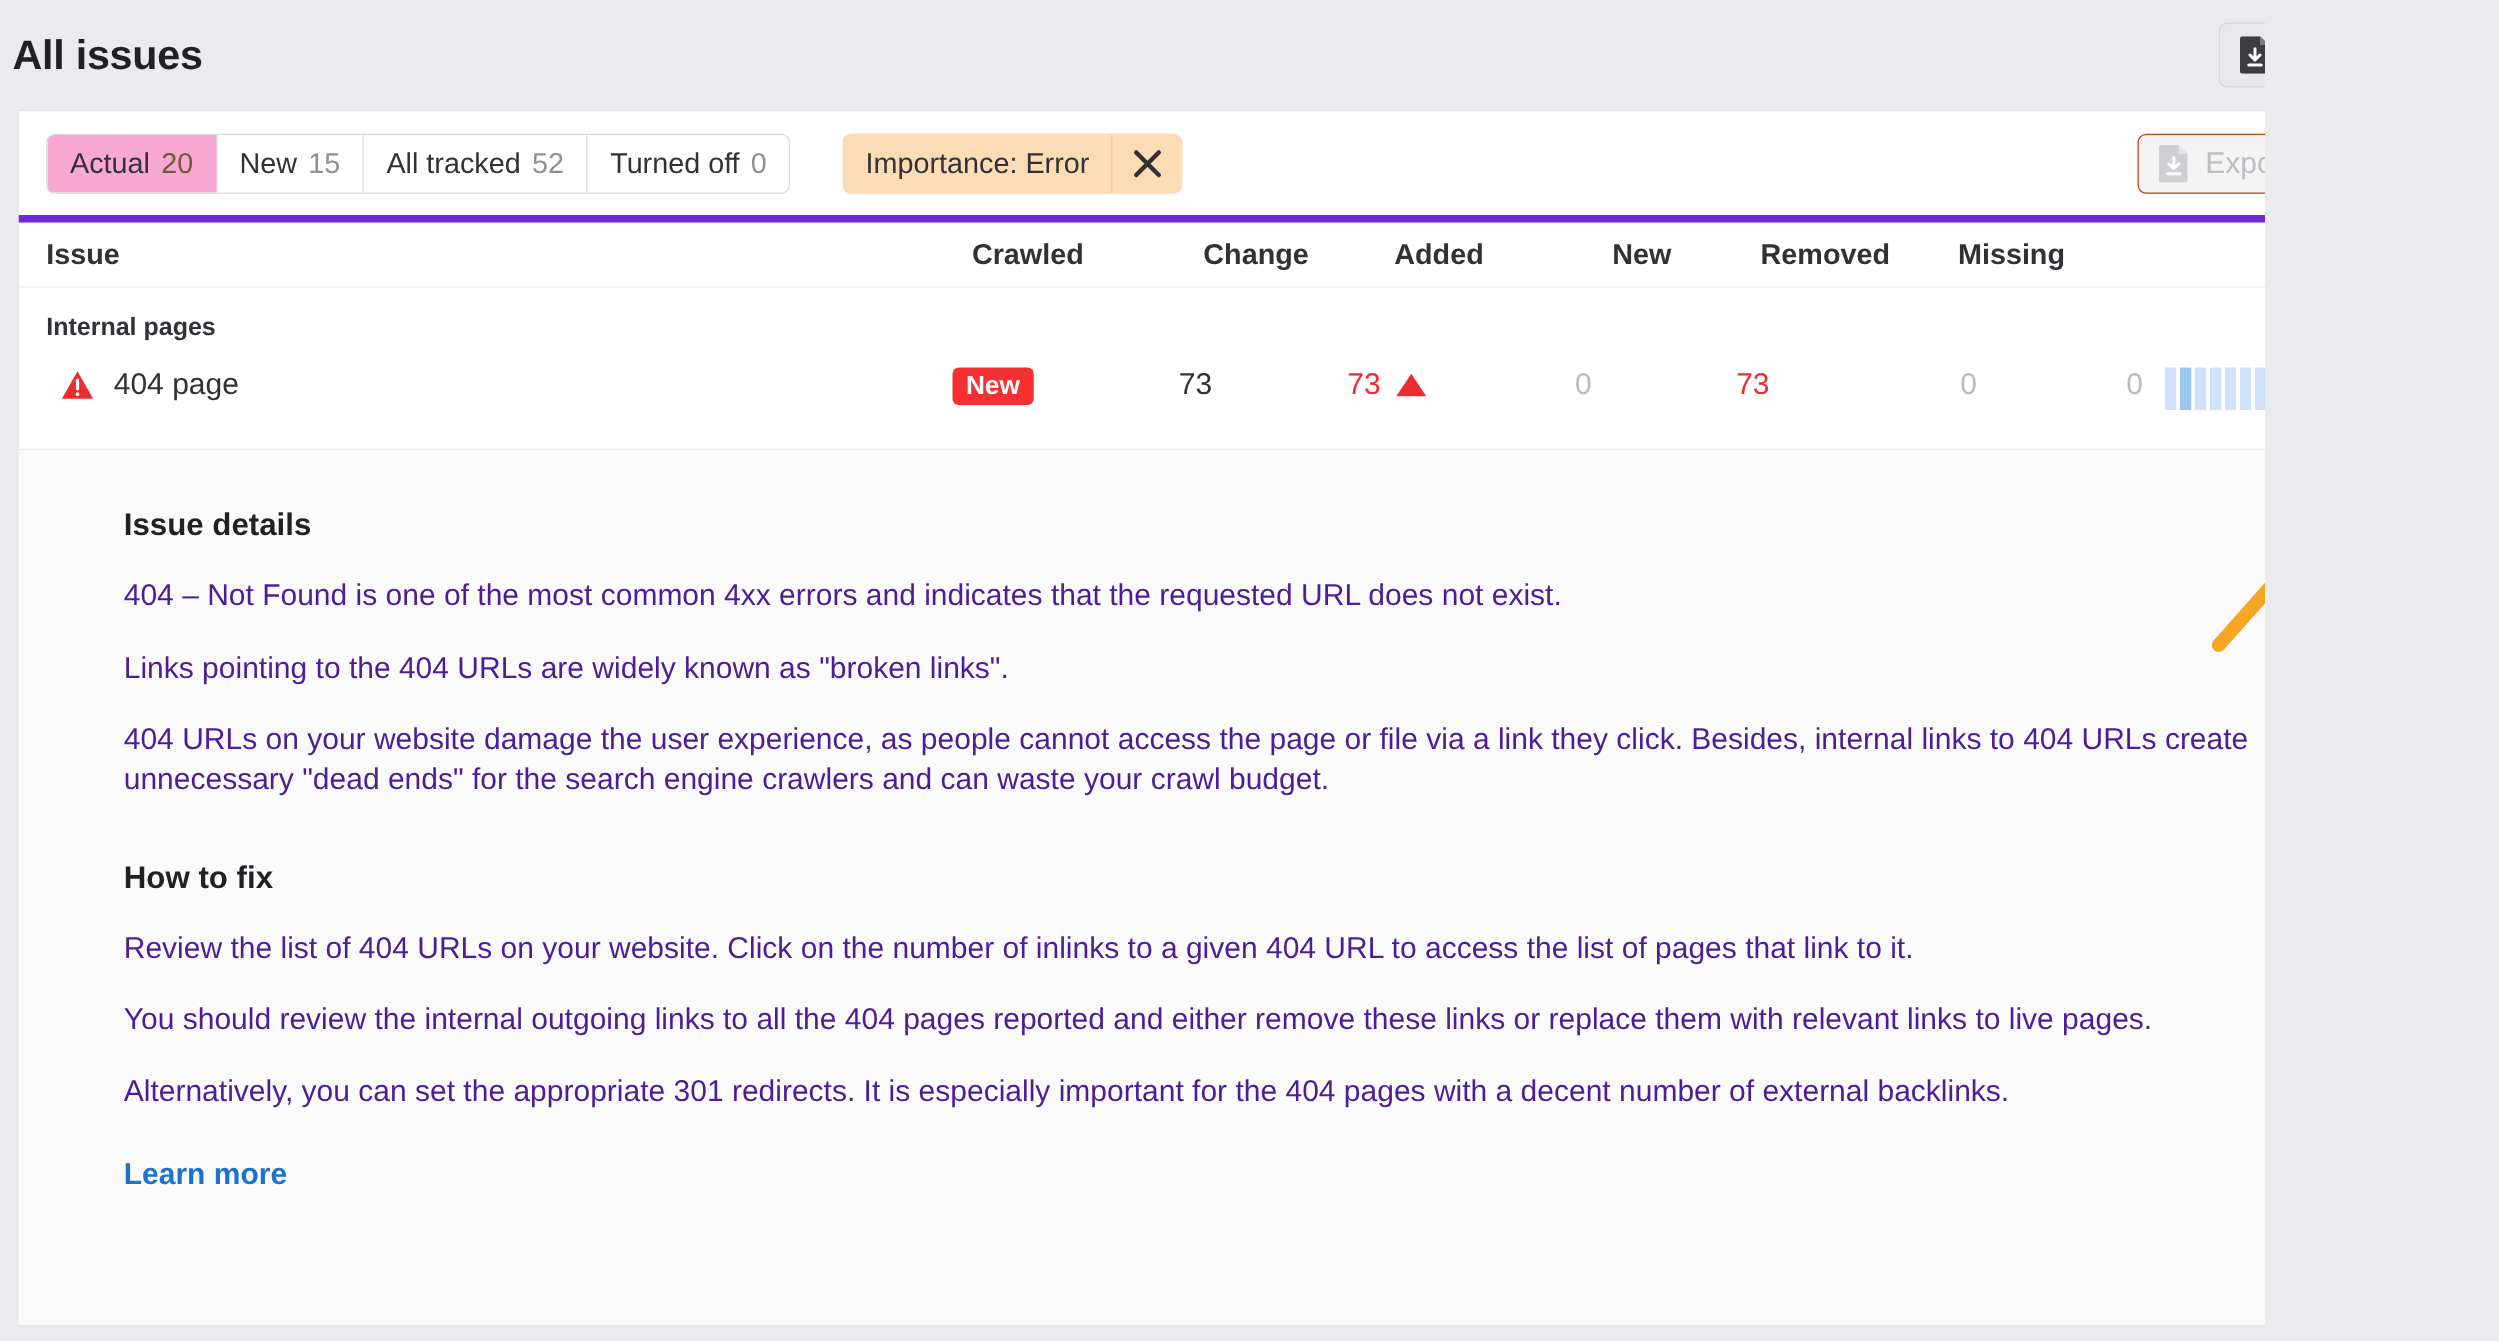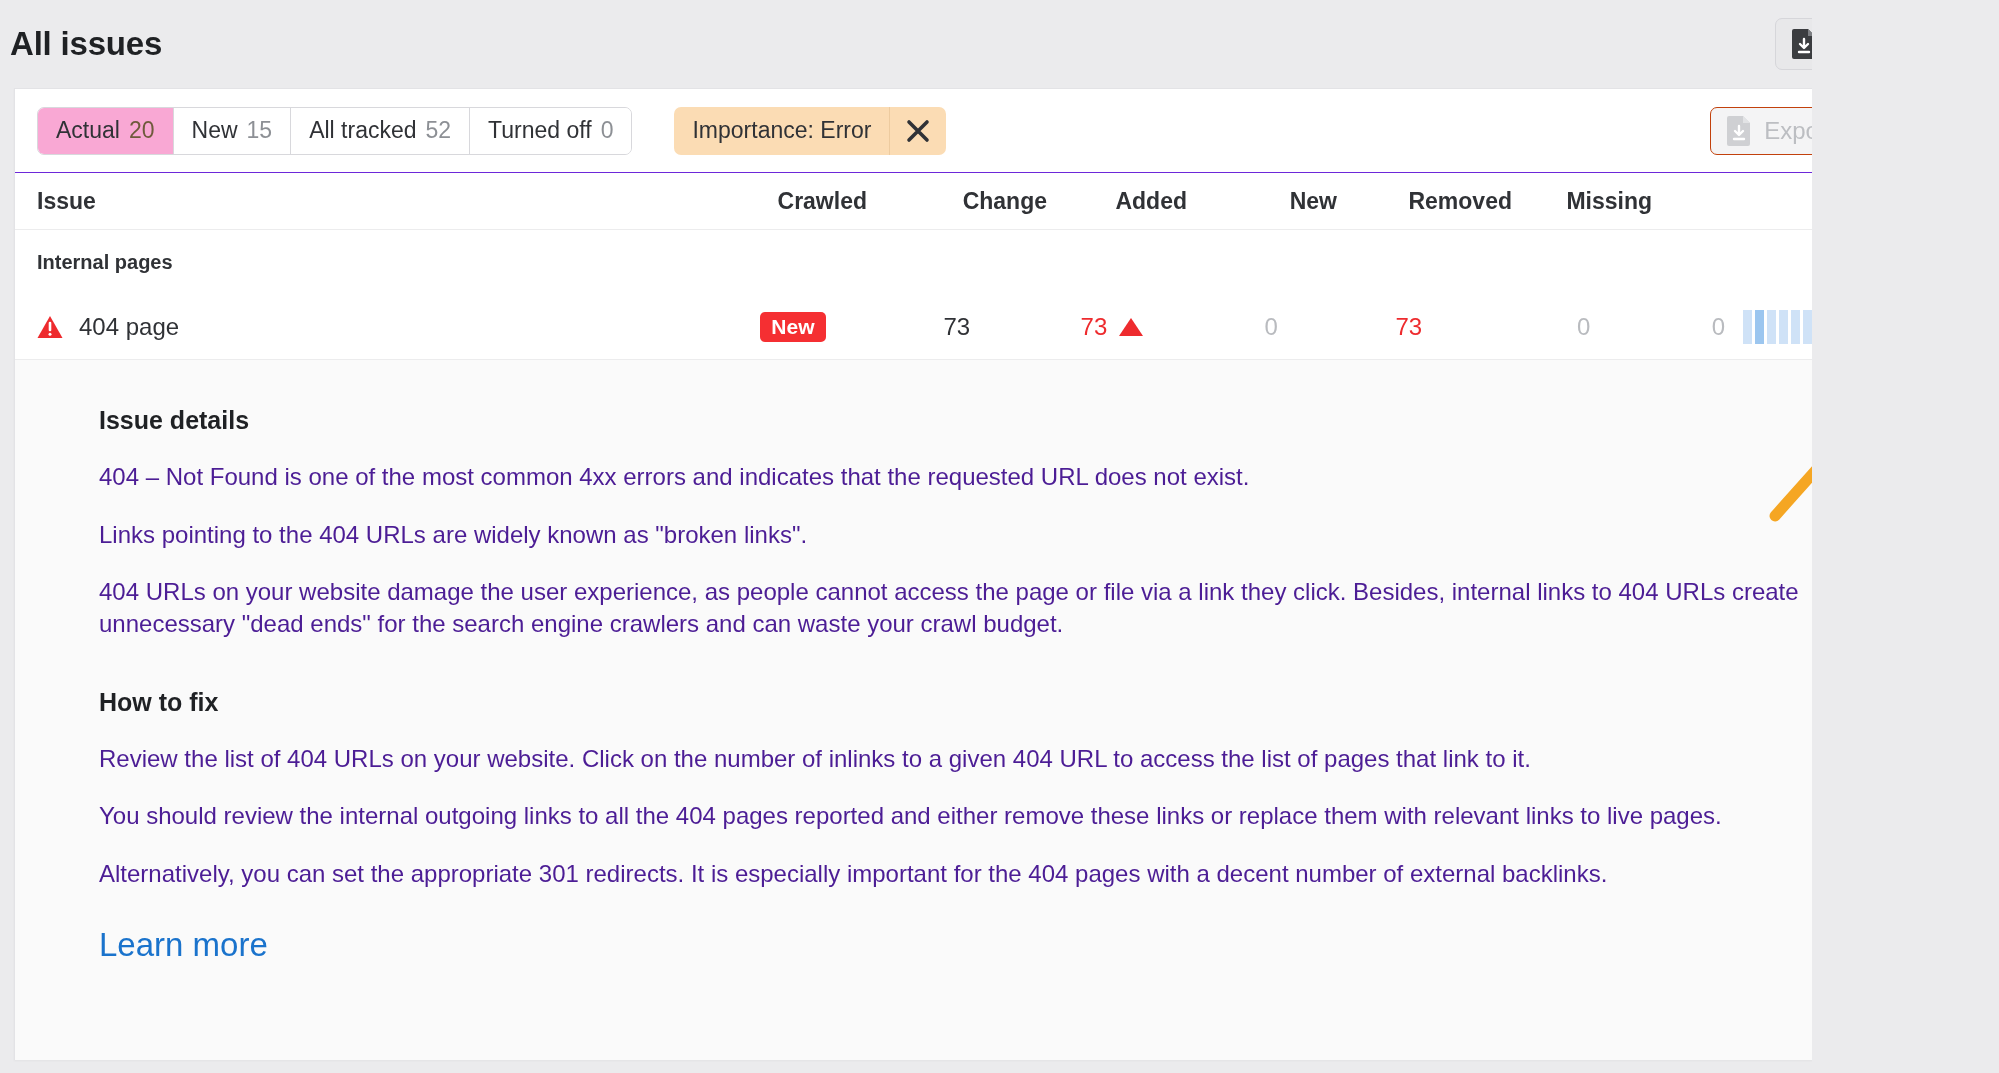--- a/index.html
+++ b/index.html
@@ -84,40 +84,40 @@
     height: 48px; padding: 0 22px 0 16px;
     display: flex; align-items: center; gap: 12px;
     background: #f4f4f5; border: 1px solid #c2410c; border-radius: 7px;
     cursor: not-allowed;
   }
   .export-btn .label { font-size: 24px; color: #bcbec2; }
 
   
   .thead {
     display: flex; align-items: center; height: 58px;
-    border-top: 1px solid #6d28d9; border-bottom: 1px solid #ececed;
+    border-top: 6px solid #6d28d9; border-bottom: 1px solid #ececed;
     padding: 0 22px; font-size: 23px; font-weight: bold; color: #303236;
   }
   .c-issue   { width: 690px; }
   .c-crawled { width: 140px; text-align: right; }
   .c-change  { width: 180px; text-align: right; }
   .c-added   { width: 140px; text-align: right; }
   .c-new     { width: 150px; text-align: right; }
   .c-removed { width: 175px; text-align: right; }
   .c-missing { width: 140px; text-align: right; }
   .c-spark   { width: 140px; }
   .c-help    { width: 60px; }
   .c-kebab   { width: 46px; }
 
   .group-row {
     display: flex; align-items: center; height: 64px; padding: 0 22px;
     font-size: 20px; font-weight: bold; color: #303236;
   }
   .data-row {
-    display: flex; align-items: center; height: 66px; padding: 0 22px;
+    display: flex; align-items: flex-start; height: 66px; padding: 0 34px;
     font-size: 24px; color: #303236;
     border-bottom: 1px solid #ececed;
   }
   .issue-cell { display: flex; align-items: center; gap: 16px; }
   .warn-icon { width: 26px; height: 24px; display: block; }
   .badge-new {
     display: inline-block; background: #f52f32; color: #fff;
     font-size: 21px; font-weight: bold; border-radius: 5px;
     padding: 4px 11px 5px; line-height: 1;
   }
@@ -145,22 +145,22 @@
   }
   .detail h3 {
     margin: 0 0 26px 0; font-size: 25px; font-weight: bold; color: #1f2124;
   }
   .detail h3.second { margin-top: 48px; }
   .detail p {
     margin: 0 0 26px 0; font-size: 24px; line-height: 1.32; color: #4c1d95;
     max-width: 1790px;
   }
   .learn-more {
-    display: inline-block; font-size: 33px; color: #1a73cc;
-    text-decoration: none; margin-top: 10px; cursor: pointer;
+    display: inline-block; font-size: 24px; color: #1a73cc;
+    text-decoration: none; margin-top: 10px; cursor: pointer; font-weight: bold;
   }
   .actions { margin-top: 36px; display: flex; align-items: center; gap: 26px; }
   .btn-primary {
     background: #f98408; color: #fff; border: none; border-radius: 6px;
     font-size: 24px; padding: 14px 24px; cursor: pointer;
     font-family: "Liberation Sans", sans-serif;
   }
   .btn-secondary {
     background: #fff; color: #303236; border: 1px solid #d5d5d9; border-radius: 6px;
     font-size: 24px; padding: 13px 22px; cursor: pointer;

